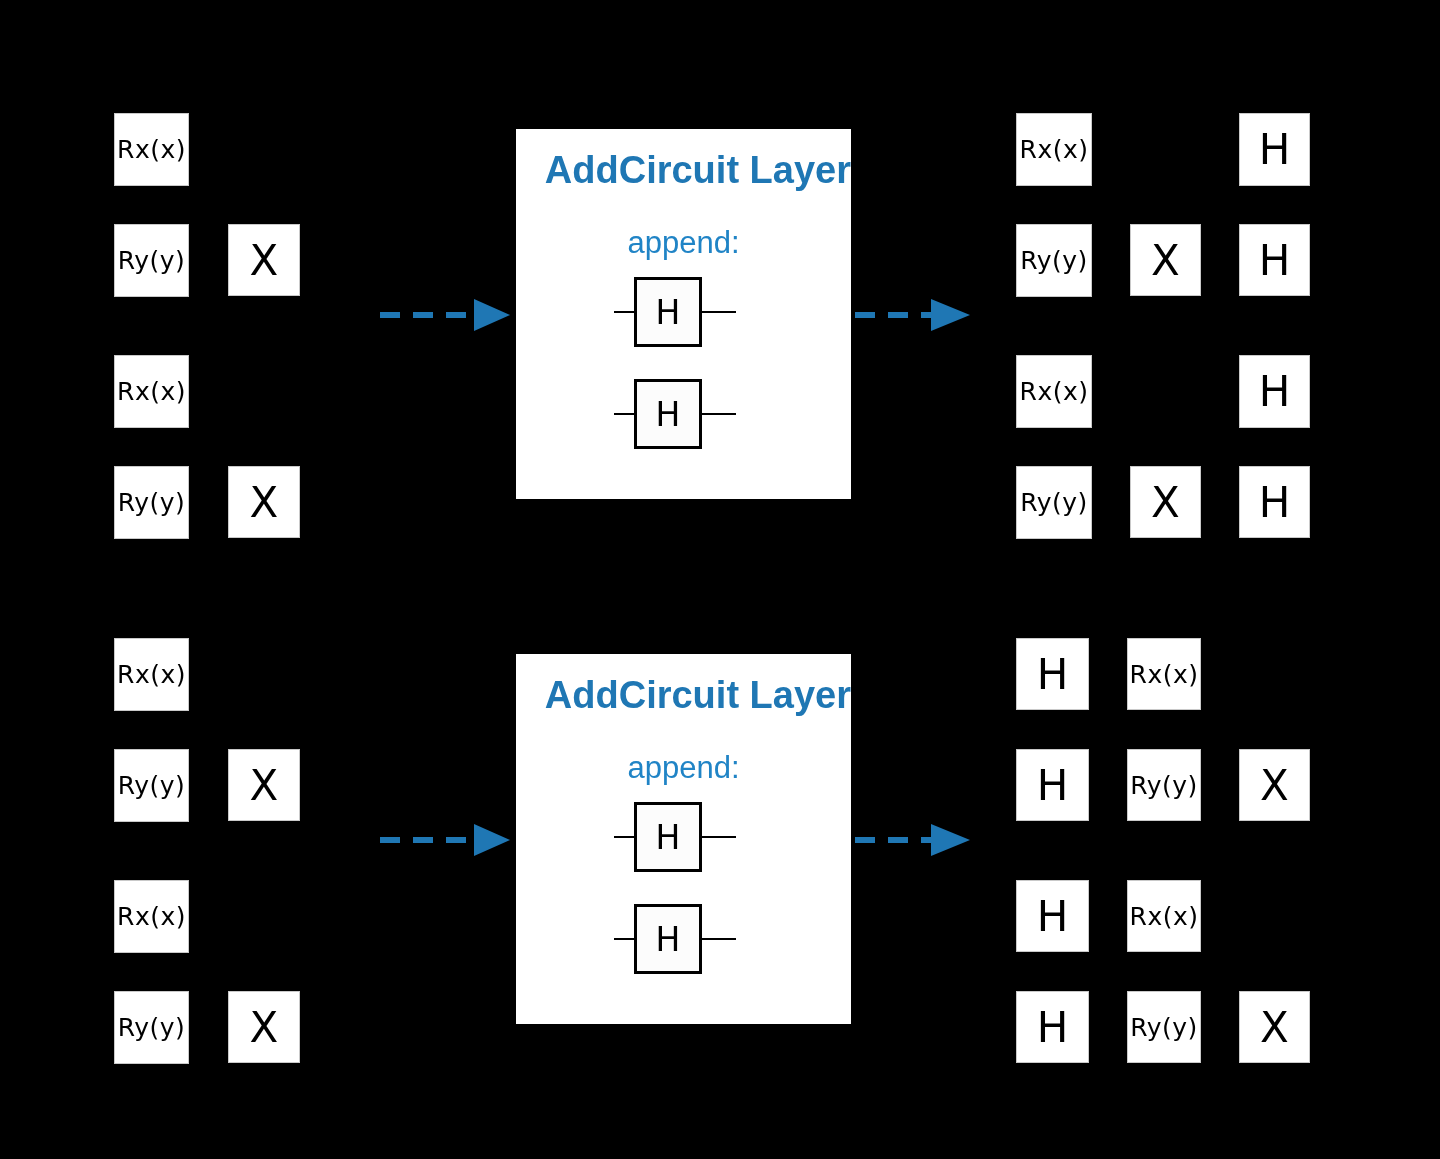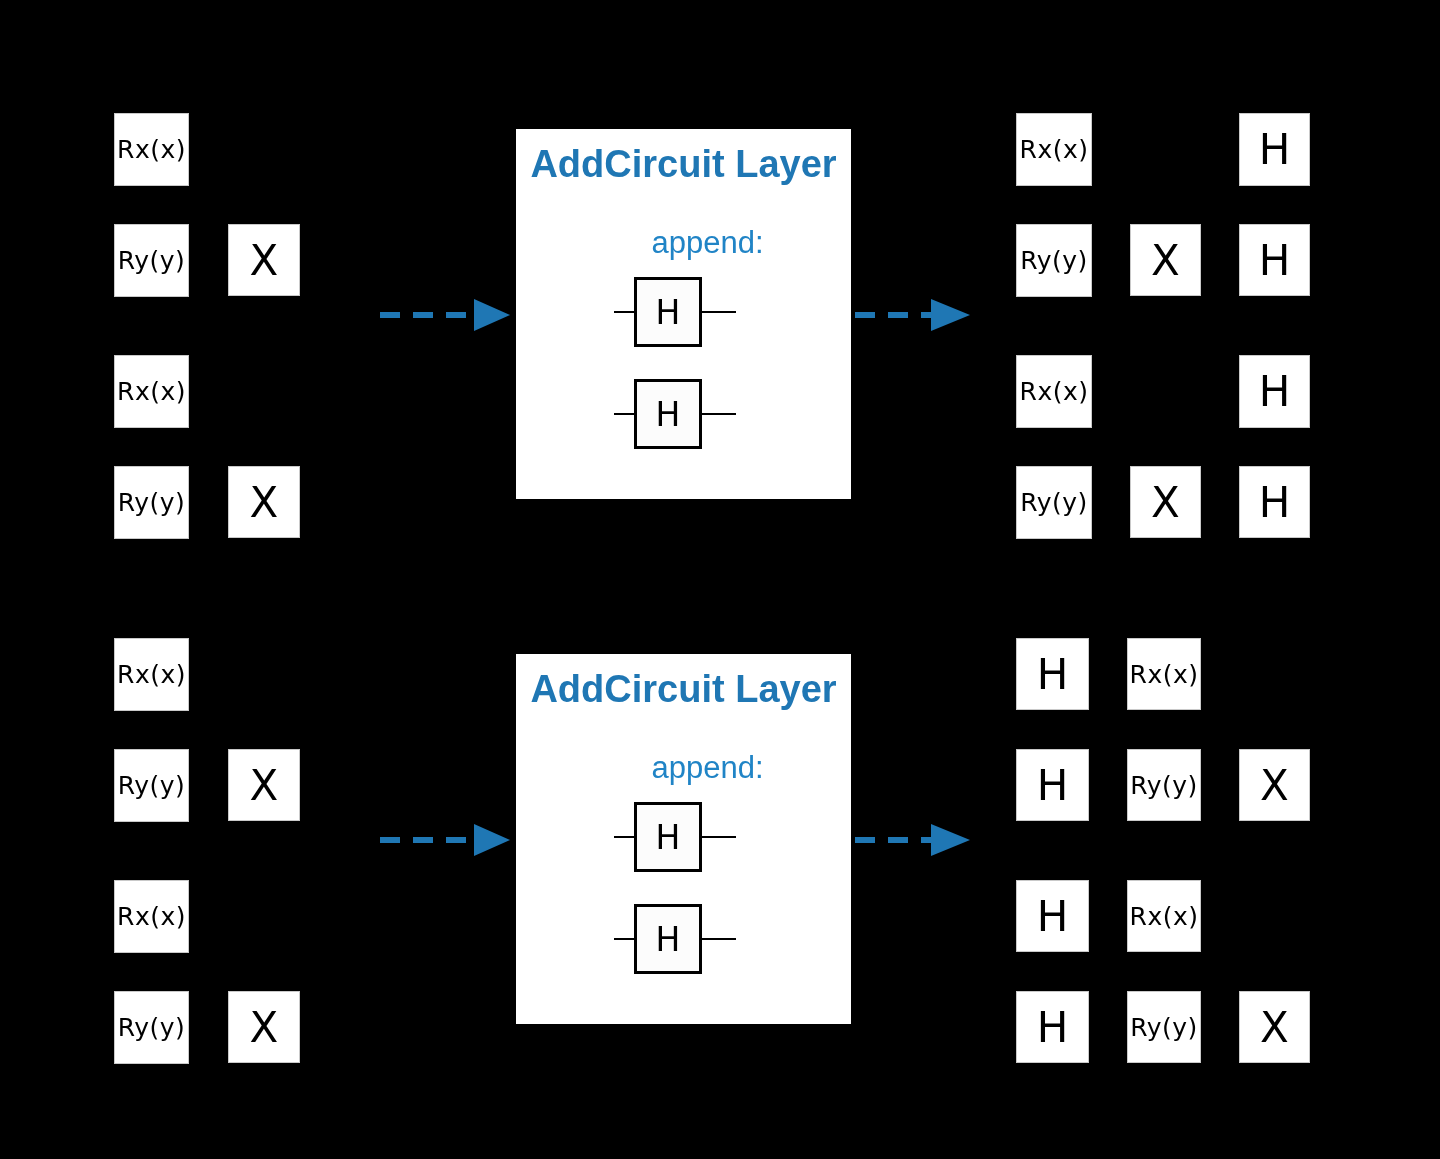--- a/index.html
+++ b/index.html
@@ -35,37 +35,36 @@
   .gate--big { font-size: 42px; }
   
   .layer-box {
     position: absolute;
     width: 335px;
     height: 370px;
     background: var(--box_fill);
   }
   .layer-title {
     position: absolute;
-    top: 14px;
+    top: 20px;
     left: 0;
     width: 100%;
-    text-align: center;
+    text-align: right;
     font-weight: bold;
     font-size: 38px;
     color: var(--accent);
   }
   .layer-mode {
     position: absolute;
     top: 96px;
     left: 0;
     width: 100%;
     text-align: center;
     font-size: 31px;
     color: var(--accent_light);
-    padding-left: 24px;
   }
   .hwire {
     position: absolute;
     left: 98px;
     width: 122px;
     height: 2px;
     background: var(--wire);
   }
   .hgate {
     position: absolute;

